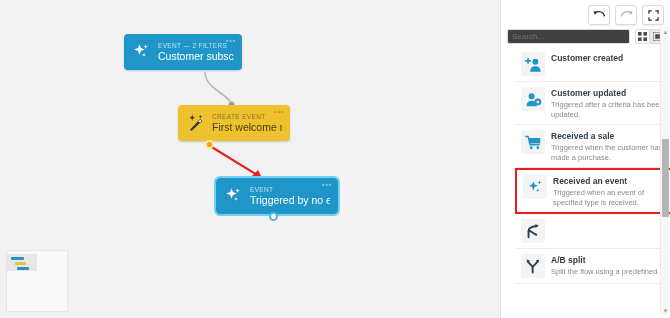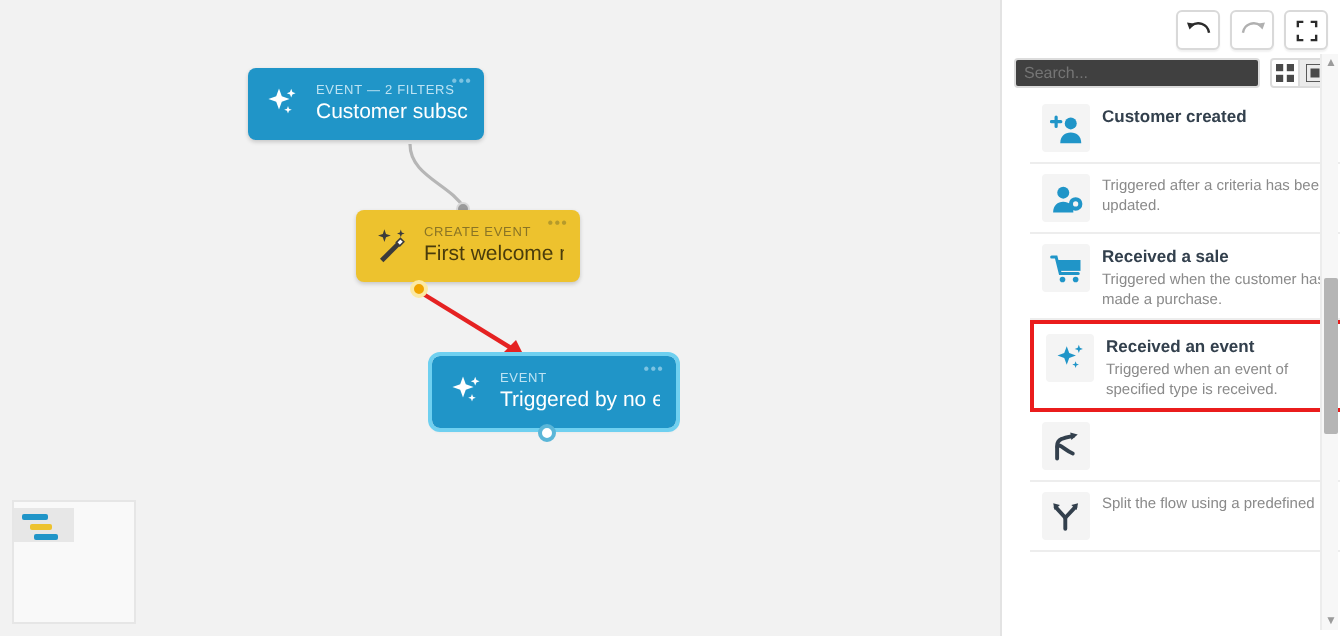--- a/index.html
+++ b/index.html
@@ -389,20 +389,21 @@
       <div class="pl-item">
         <div class="pl-icon">
           <svg width="17" height="15" viewBox="0 0 18 16">
             <circle cx="7" cy="4.6" r="3.2" fill="#2095c8"></circle>
             <path d="M1.6 15.2 C1.6 11.2, 4.0 9.4, 7 9.4 C10 9.4, 12.4 11.2, 12.4 15.2 Z" fill="#2095c8"></path>
             <circle cx="13.6" cy="10.6" r="3.6" fill="#2095c8"></circle>
             <circle cx="13.6" cy="10.6" r="1.4" fill="#f4f4f4"></circle>
           </svg>
         </div>
         <div class="pl-text">
+          <div class="pl-title">Customer updated</div>
           <div class="pl-desc">Triggered after a criteria has been updated.</div>
         </div>
       </div>
 
       <div class="pl-item">
         <div class="pl-icon">
           <svg width="17" height="15" viewBox="0 0 18 16">
             <path d="M0.8 1.6 L3.2 1.6 L5.4 10.4 L15.0 10.4" fill="none" stroke="#2095c8" stroke-width="1.6" stroke-linecap="round"></path>
             <rect x="4.2" y="3.2" width="12" height="5.8" fill="#2095c8"></rect>
             <circle cx="6.6" cy="13.6" r="1.5" fill="#2095c8"></circle>
@@ -442,20 +443,21 @@
       <div class="pl-item">
         <div class="pl-icon">
           <svg width="16" height="16" viewBox="0 0 18 18">
             <path d="M8.6 16.2 L8.6 10.0 L3.2 4.0" fill="none" stroke="#33404d" stroke-width="2.2" stroke-linecap="round"></path>
             <path d="M8.6 10.0 L14.2 4.0" fill="none" stroke="#33404d" stroke-width="2.2" stroke-linecap="round"></path>
             <polygon points="1.8,1.8 5.6,2.8 2.6,5.6" fill="#33404d"></polygon>
             <polygon points="15.8,1.8 12.0,2.8 15.0,5.6" fill="#33404d"></polygon>
           </svg>
         </div>
         <div class="pl-text">
+          <div class="pl-title">A/B split</div>
           <div class="pl-desc">Split the flow using a predefined</div>
         </div>
       </div>
 
     </div>
 
     <div id="panel-scroll">
       <div class="sb-arrow up">▲</div>
       <div class="sb-thumb"></div>
       <div class="sb-arrow down">▼</div>

